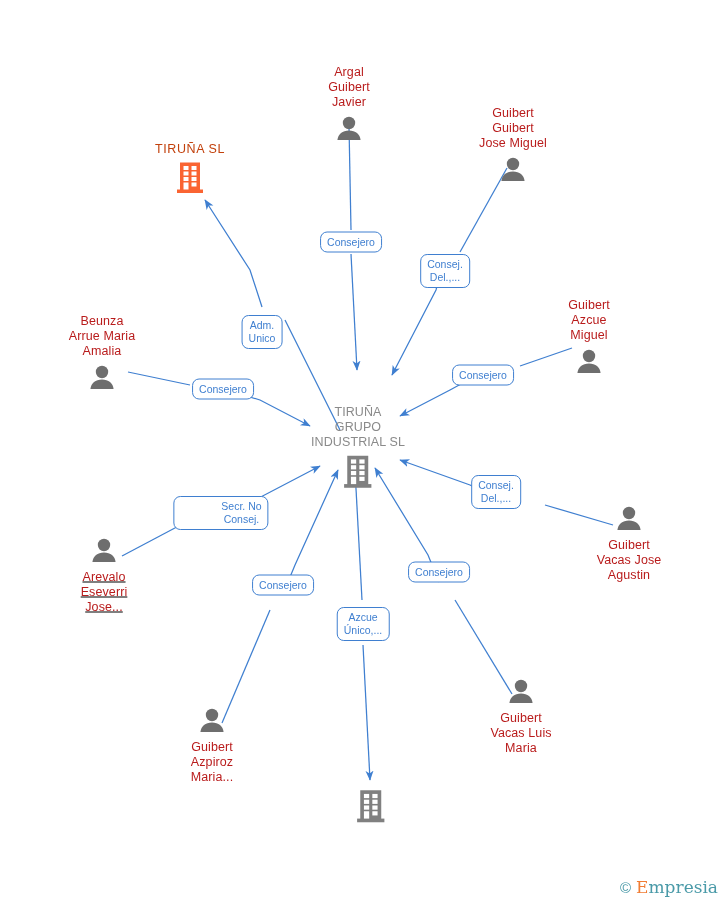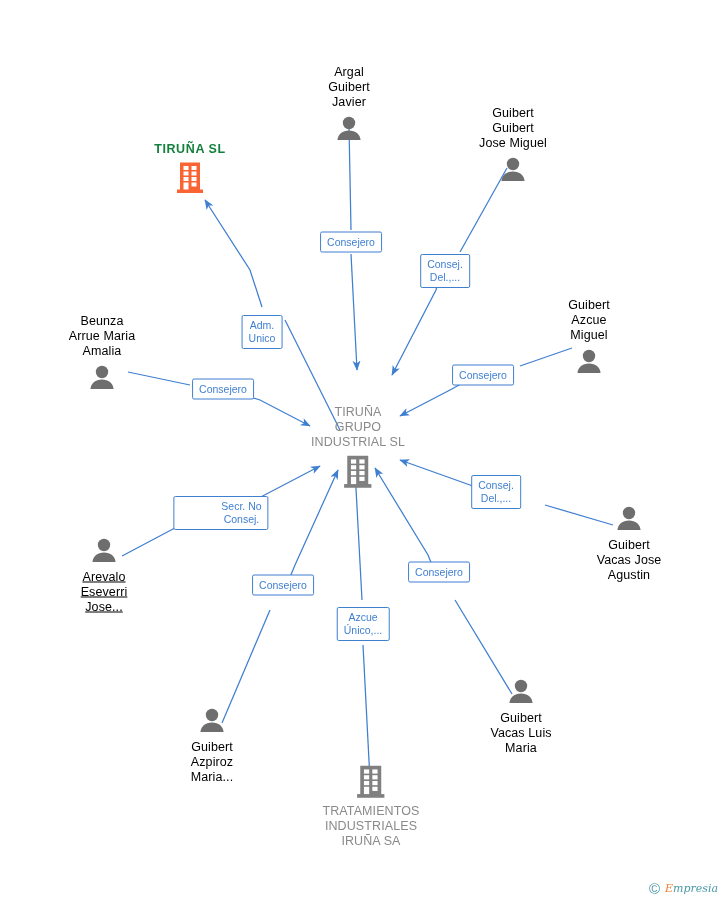--- a/index.html
+++ b/index.html
@@ -28,48 +28,48 @@
   }
   .node {
     position: absolute;
     transform: translate(-50%, -50%);
     display: flex;
     flex-direction: column;
     align-items: center;
     width: 150px;
   }
   .node-label {
-    color: #000000;
+    color: #b91c1c;
     font-size: 12.5px;
     line-height: 15px;
     text-align: center;
     white-space: pre-line;
     letter-spacing: 0.1px;
   }
   .node-label.company-main {
     color: #8a8a8a;
   }
   .node-label.root-title {
-    color: #15803d;
-    font-weight: bold;
+    color: #c2410c;
+    font-weight: normal;
     font-size: 12.5px;
     letter-spacing: 0.6px;
   }
   .icon-wrap {
     line-height: 0;
   }
   .label-above .node-label { margin-bottom: 4px; }
   .label-below .node-label { margin-top: 4px; }
 
   .edge-label {
     position: absolute;
     transform: translate(-50%, -50%);
     background: #ffffff;
     border: 1.3px solid #3f7fd0;
-    border-radius: 2px;
+    border-radius: 7px;
     color: #3f7fd0;
     font-size: 10.5px;
     line-height: 13px;
     text-align: center;
     padding: 3px 6px;
     white-space: pre-line;
     box-sizing: border-box;
   }
   #watermark {
     position: absolute;
@@ -79,22 +79,21 @@
     align-items: center;
     gap: 5px;
     font-size: 17px;
   }
   .wm-c {
     color: #4a9aa8;
     font-size: 15px;
   }
   .wm-text {
     font-family: "DejaVu Serif", serif;
-    font-style: italic;
-    font-size: 11px;
+    font-size: 17px;
   }
   .wm-e { color: #f07c33; }
   .wm-rest { color: #4a9aa8; }
 </style>
 </head>
 <body>
 
 <div id="canvas">
 
   <svg id="edge-layer" viewBox="0 0 728 905">
@@ -250,23 +249,20 @@
               <rect x="8.5" y="5.5" width="5" height="4"></rect>
               <rect x="16.5" y="5.5" width="5" height="4"></rect>
               <rect x="8.5" y="11" width="5" height="4"></rect>
               <rect x="16.5" y="11" width="5" height="4"></rect>
               <rect x="8.5" y="16.5" width="5" height="4"></rect>
               <rect x="16.5" y="16.5" width="5" height="4"></rect>
               <rect x="8.5" y="22" width="5" height="7"></rect>
               <rect x="16.5" y="22" width="5" height="4"></rect>
             </g>
           </svg></div>
-        <div class="node-label company-main">TRATAMIENTOS
-INDUSTRIALES
-IRUÑA SA</div>
       </div>
     </div>
   <div id="edge-label-layer">
       <div class="edge-label" style="left: 262px; top: 287px; margin-top: 45px;">Adm.
 Unico</div>
       <div class="edge-label" style="left: 351px; top: 242px;">Consejero</div>
       <div class="edge-label" style="left: 445px; top: 271px;">Consej.
 Del.,...</div>
       <div class="edge-label" style="left: 223px; top: 389px;">Consejero</div>
       <div class="edge-label" style="left: 483px; top: 375px;">Consejero</div>

